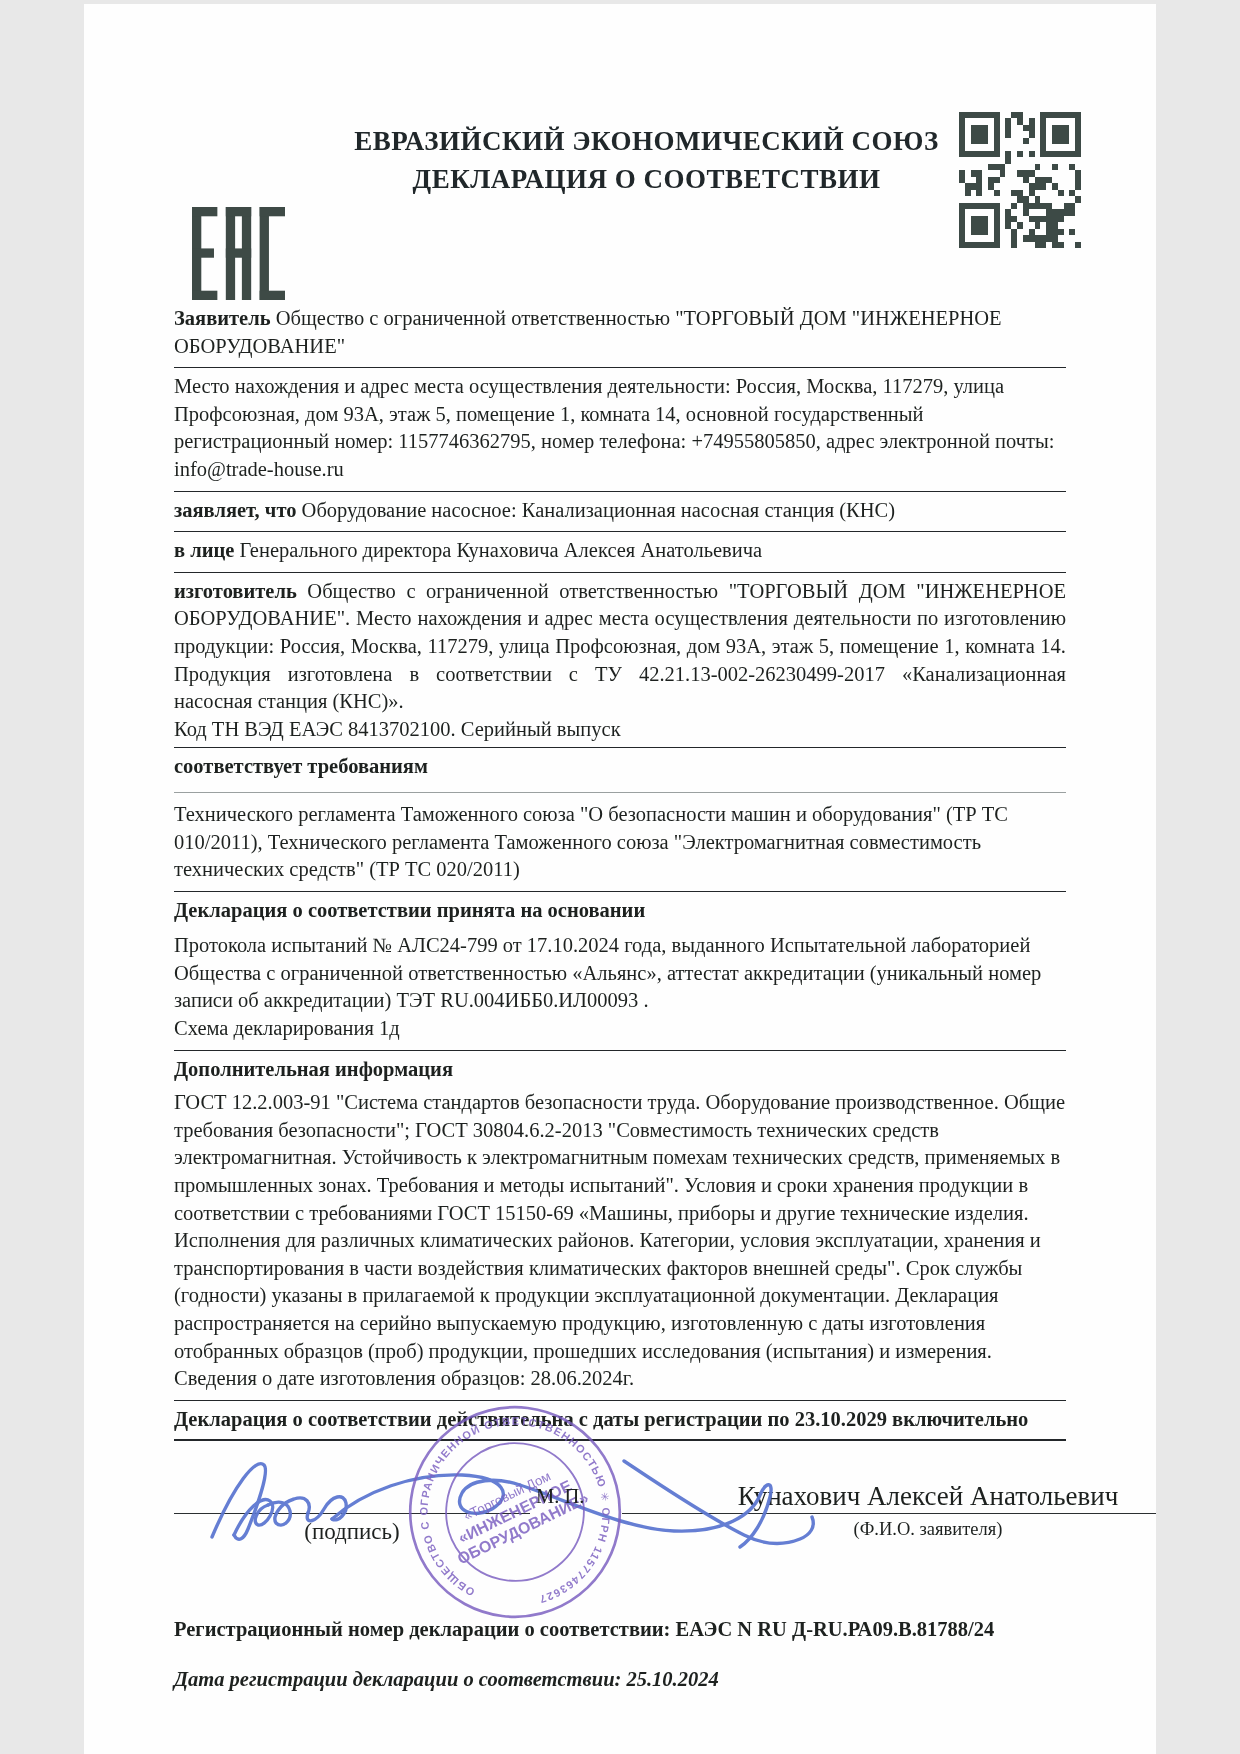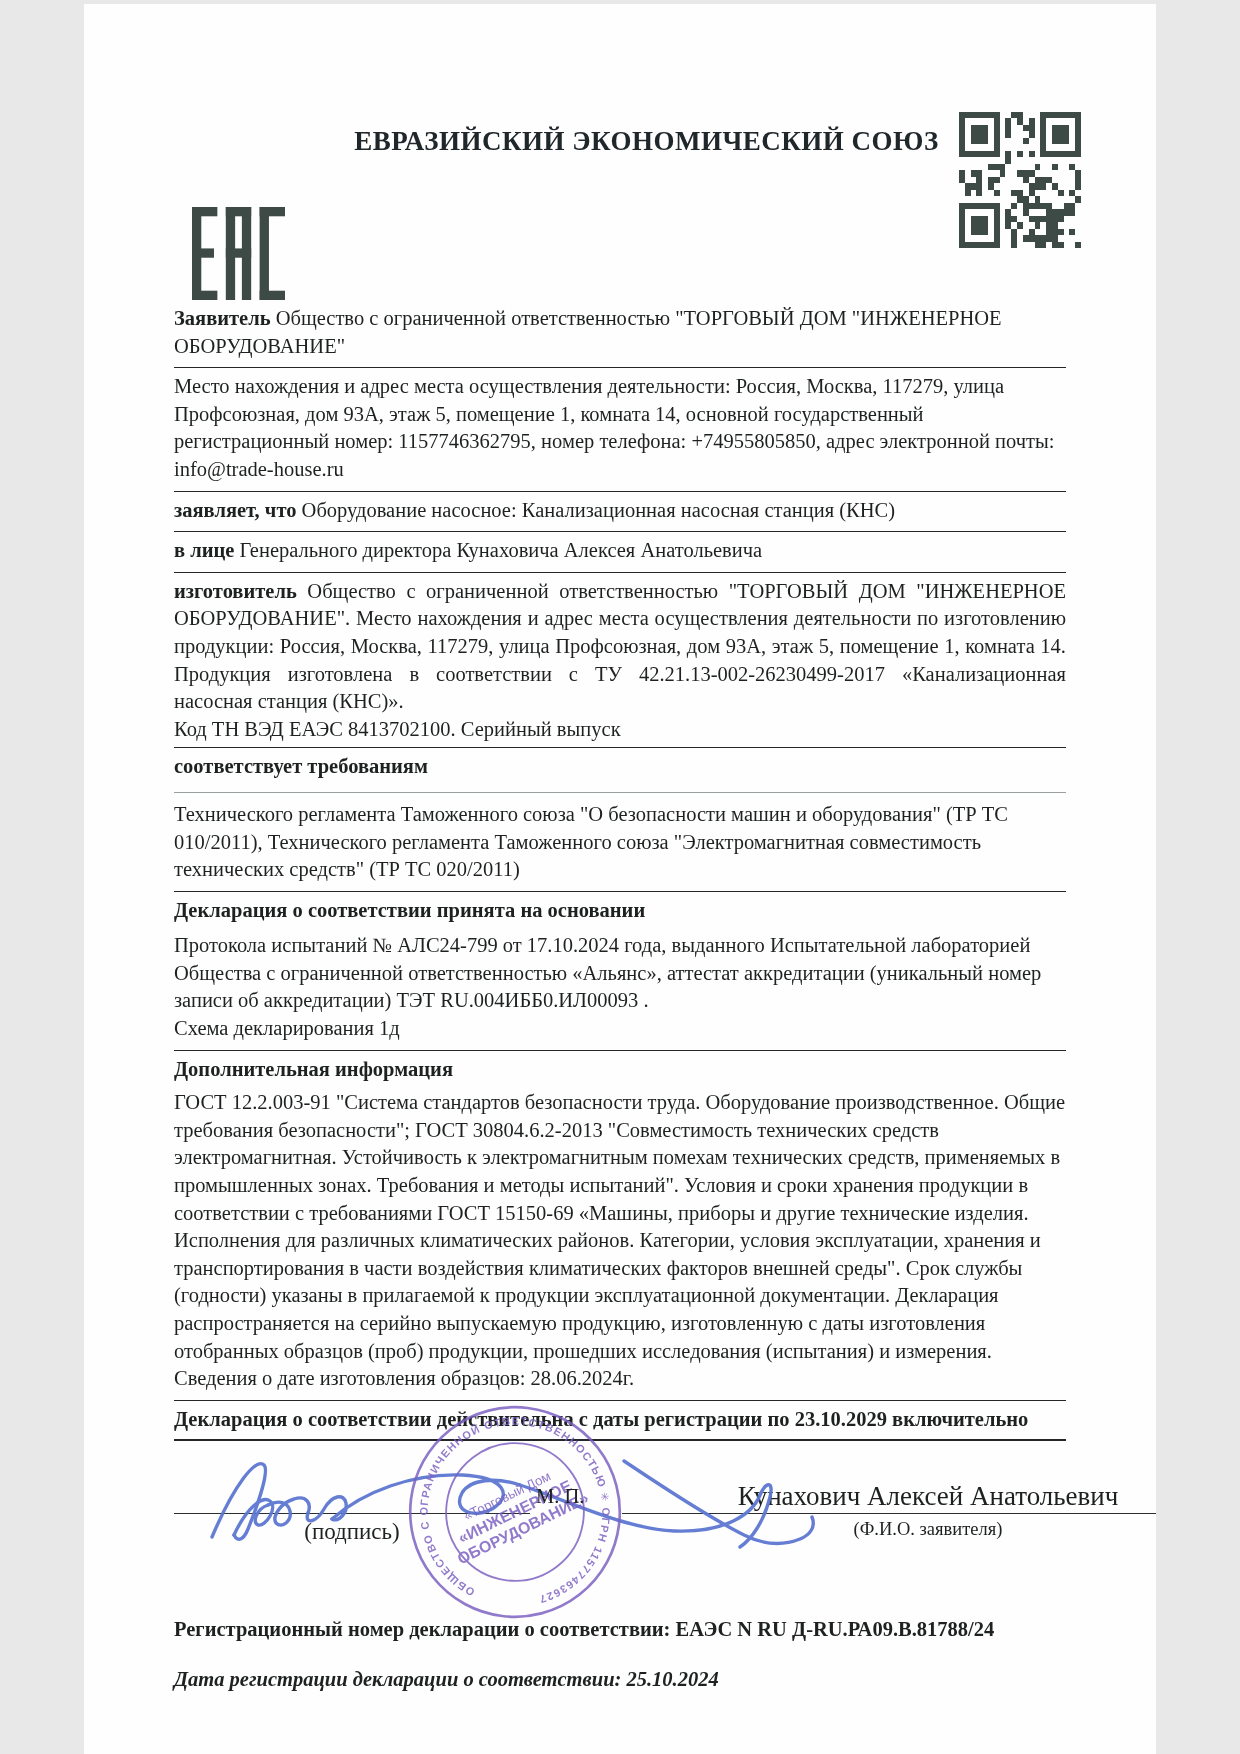--- a/index.html
+++ b/index.html
@@ -48,20 +48,21 @@
   .regdate{margin:22px 0 0;font-weight:700;font-size:20.5px;line-height:28px;font-style:italic;}
 </style>
 </head>
 <body>
 
 <div class="page">
 
   <div class="hdr">
     <div class="titles">
       <div>ЕВРАЗИЙСКИЙ ЭКОНОМИЧЕСКИЙ СОЮЗ</div>
+      <div>ДЕКЛАРАЦИЯ О СООТВЕТСТВИИ</div>
     </div>
 
     <span class="eac-logo">
       <svg width="93" height="93" viewBox="0 0 110 110" aria-hidden="true">
         <g fill="#3e4a46">
 
           <rect x="0" y="0" width="11" height="110"></rect>
           <rect x="0" y="0" width="30" height="11"></rect>
           <rect x="0" y="49" width="26" height="11"></rect>
           <rect x="0" y="99" width="30" height="11"></rect>

